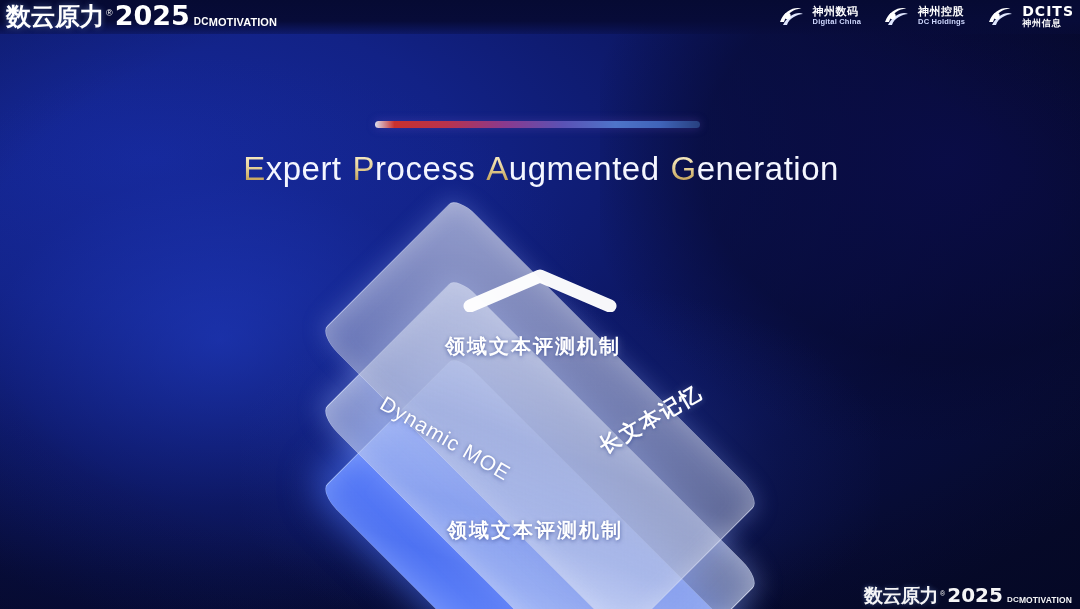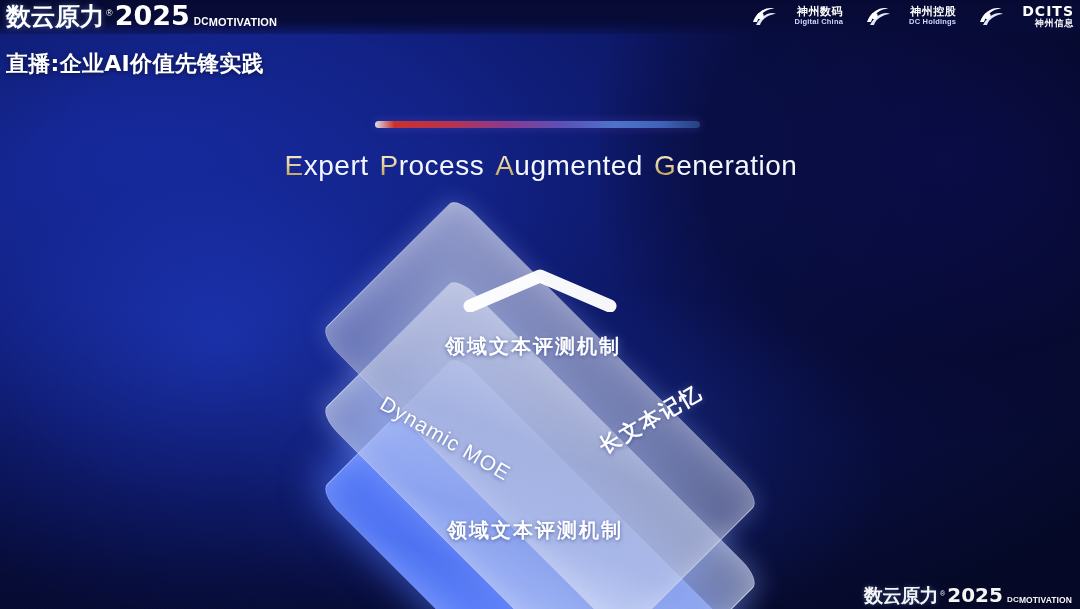--- a/index.html
+++ b/index.html
@@ -79,21 +79,21 @@
     font-family:"DejaVu Sans","Liberation Sans",sans-serif;
     letter-spacing:.3px; white-space:nowrap;
     text-shadow:0 1px 5px rgba(0,0,0,.55);
   }
 
   
   .partners{
     position:absolute; right:6px; top:4px; z-index:8;
     display:flex; align-items:center; gap:22px;
   }
-  .partner{ display:flex; align-items:center; gap:18px;text-align:right; }
+  .partner{ display:flex; align-items:center; gap:9px; }
   .swoosh{
     width:26px; height:22px; position:relative; flex:none;
   }
   .swoosh svg{ display:block; }
   .p-text{ display:flex; flex-direction:column; line-height:1.05; }
   .p-cn{ font-size:11px; font-weight:bold; color:#ffffff; letter-spacing:.5px;
          font-family:"DejaVu Sans","Liberation Sans",sans-serif; }
   .p-en{ font-size:7.5px; font-weight:bold; color:#cfd8ff; letter-spacing:.2px; }
   .p-cn.big{ font-size:14px; letter-spacing:1px; }
   .p-en.cnsub{ font-size:9px; color:#ffffff; font-weight:bold; letter-spacing:.8px;
@@ -122,21 +122,21 @@
       rgba(255,255,255,.85) 0%,
       #c8312f 6%, #b8334d 22%, #8a3a8e 40%,
       #5a52b5 58%, #4e74c9 74%, #3f63b8 88%, #27407f 100%);
     filter:blur(.35px);
     box-shadow:0 0 10px rgba(120,90,200,.35);
   }
 
   .subtitle{
     position:absolute; left:0; right:0; top:152px; z-index:7;
     text-align:center; white-space:nowrap;
-    font-size:28px; font-weight:500; line-height:1;
+    font-size:33px; font-weight:500; line-height:1;
     font-family:"Liberation Sans", sans-serif;
     padding-left:2px;
     letter-spacing:.5px;
   }
   .subtitle .cap{
     background:linear-gradient(180deg,#fff5d6 0%, #e7d49c 45%, #c8a75e 80%, #f2e6bd 100%);
     -webkit-background-clip:text; background-clip:text; color:transparent;
   }
   .subtitle .rest{ color:#f4f6ff; }
   .subtitle .w{ display:inline-block; }
@@ -230,21 +230,20 @@
   <div class="brand">
     <span class="brand-cn">数云原力</span>
     <span class="brand-reg">®</span>
     <span class="brand-year">2025</span>
     <span class="brand-dc">
       <span class="dc">DC</span>
       <span class="mot">MOTIVATION</span>
     </span>
   </div>
 
-  <div class="live-line">直播:企业AI价值先锋实践</div>
 
   <div class="partners">
 
     <div class="partner">
       <span class="swoosh">
         <svg width="26" height="22" viewBox="0 0 26 22">
           <path d="M2 17 C6 5, 18 1, 24 4 C19 3, 9 7, 6 17 Z" fill="#ffffff"></path>
           <path d="M5 20 C10 10, 20 6, 25 9 C20 9, 11 13, 9 20 Z" fill="#dfe6ff"></path>
           <ellipse cx="9.5" cy="11" rx="3.2" ry="3.2" fill="#ffffff"></ellipse>
         </svg>

